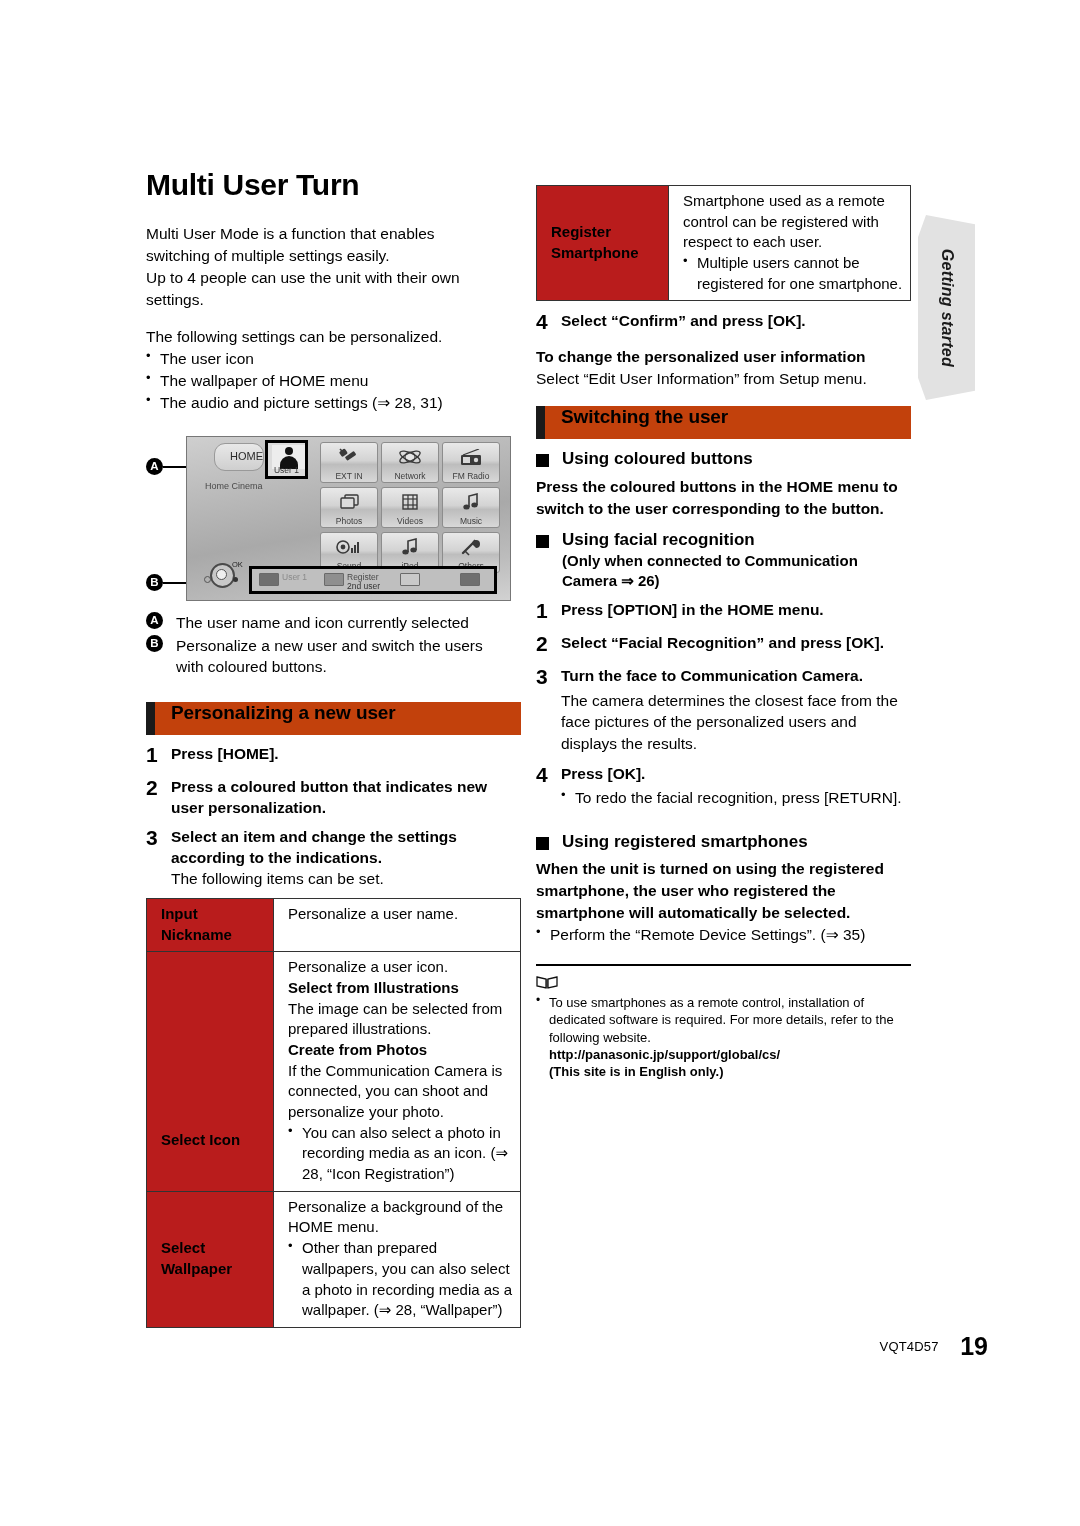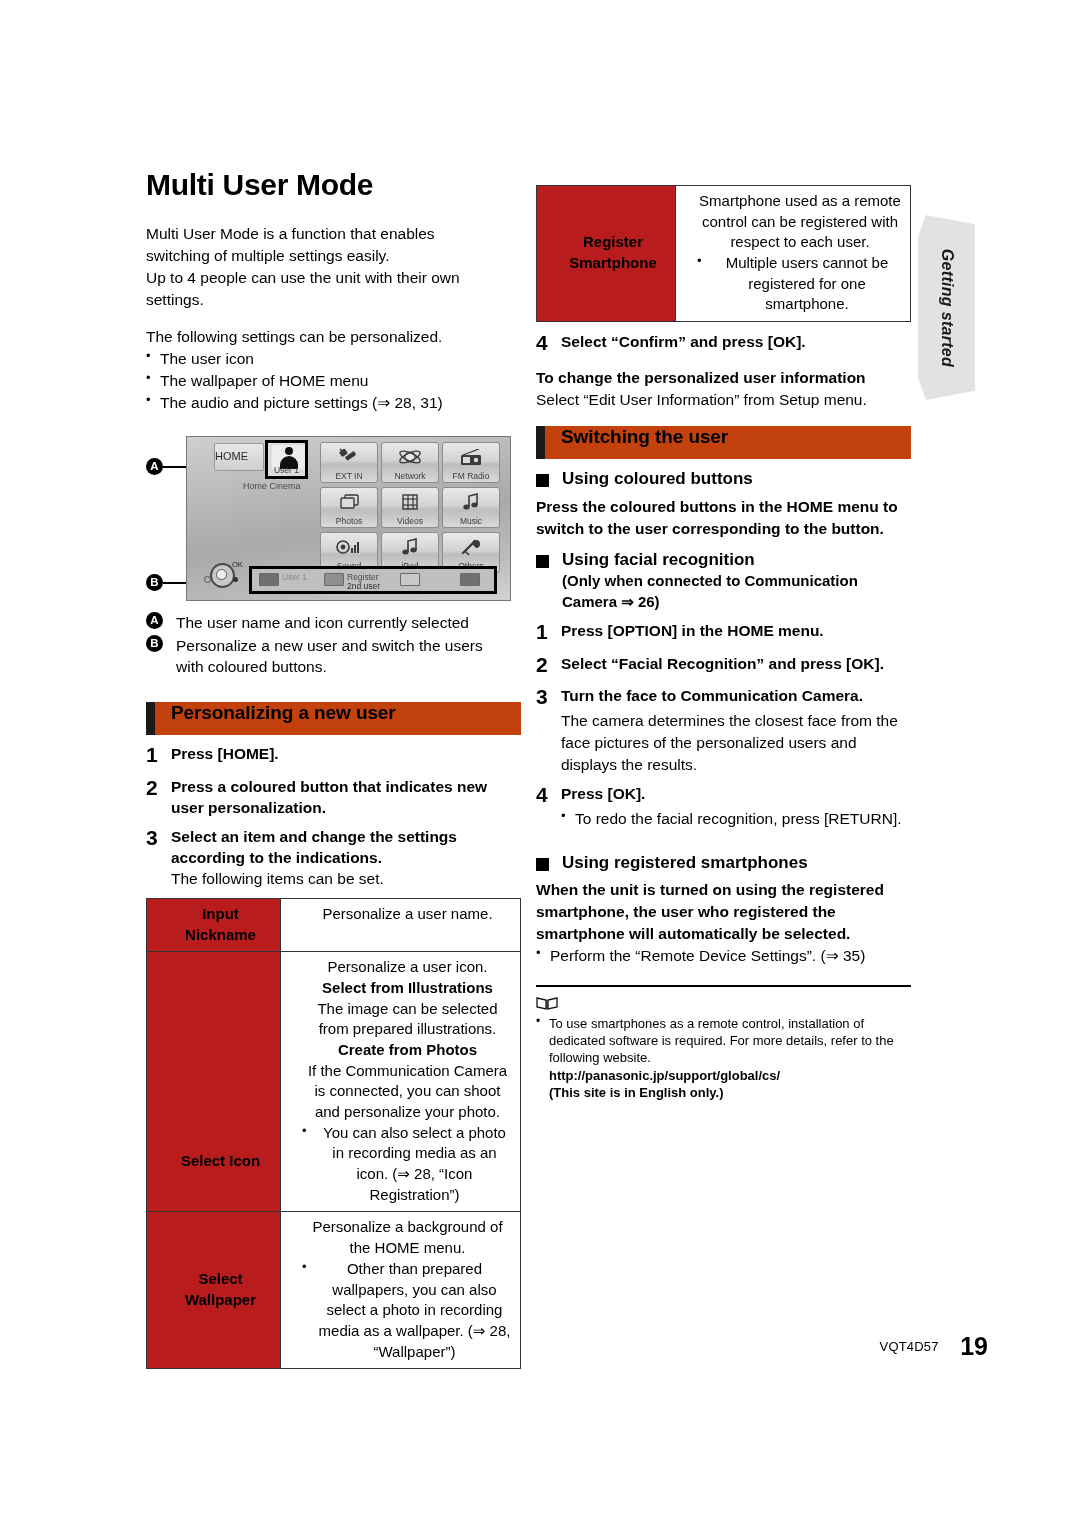--- a/index.html
+++ b/index.html
@@ -162,22 +162,21 @@
   table.spec {
     border-collapse: collapse;
     width: 100%;
     border: 1.5px solid #333;
   }
   table.spec td {
     border: 1.5px solid #333;
     vertical-align: top;
     font-size: 15px;
     line-height: 1.38;
-    padding: 5px 7px 6px 21px;
-    text-align: center;
+    padding: 5px 7px 6px 14px;
   }
   table.spec td.hdr {
     background: #b91c1c;
     font-weight: bold;
     width: 105px;
   }
   table.spec td.hdr.mid { vertical-align: middle; }
   table.spec td.hdr.btm { vertical-align: bottom; padding-bottom: 40px;}
   .tbold { font-weight: bold; }
   .tbullet {
@@ -233,24 +232,24 @@
     border: 1.5px solid #777;
     background: linear-gradient(170deg,#cfcfcf 0%, #bdbdbd 25%, #a9a9a9 55%, #bcbcbc 80%, #d2d2d2 100%);
     overflow: hidden;
   }
   .mk-home {
     position: absolute;
     left: 27px; top: 6px;
     width: 48px; height: 26px;
     background: linear-gradient(180deg,#e8e8e8,#cfcfcf);
     border: 1px solid #999;
-    border-radius: 2px;
+    border-radius: 11px;
     font-size: 11px;
     color: #2b2b2b;
-    text-align: left;
+    text-align: right;
     line-height: 24px;
   }
   .mk-user-tile {
     position: absolute;
     left: 78px; top: 3px;
     width: 43px; height: 39px;
     border: 3px solid #000;
     background: #dcdcdc;
     box-sizing: border-box;
   }
@@ -283,21 +282,20 @@
     width: 100%;
     text-align: center;
     font-size: 8.5px;
     color: #333;
   }
   .mk-homecinema {
     position: absolute;
     left: 18px; top: 44px;
     font-size: 9px;
     color: #4a4a4a;
-    margin-left: 38px;
   }
 
   .grid-tiles {
     position: absolute;
     left: 133px; top: 5px;
     width: 182px;
     display: grid;
     grid-template-columns: repeat(3, 58px);
     grid-gap: 4px 3px;
   }
@@ -489,21 +487,21 @@
     vertical-align: middle;
   }
 </style>
 </head>
 <body>
 
 <div class="page">
 
   <div class="col-left">
 
-    <h1 class="page-title">Multi User Mode</h1>
+    <h1 class="page-title">Multi User Turn</h1>
 
     <p class="body">
       <span>Multi User Mode is a function that enables</span><br>
       <span>switching of multiple settings easily.</span><br>
       <span>Up to 4 people can use the unit with their own</span><br>
       <span>settings.</span>
     </p>
 
     <p class="body gap">The following settings can be personalized.</p>
 

